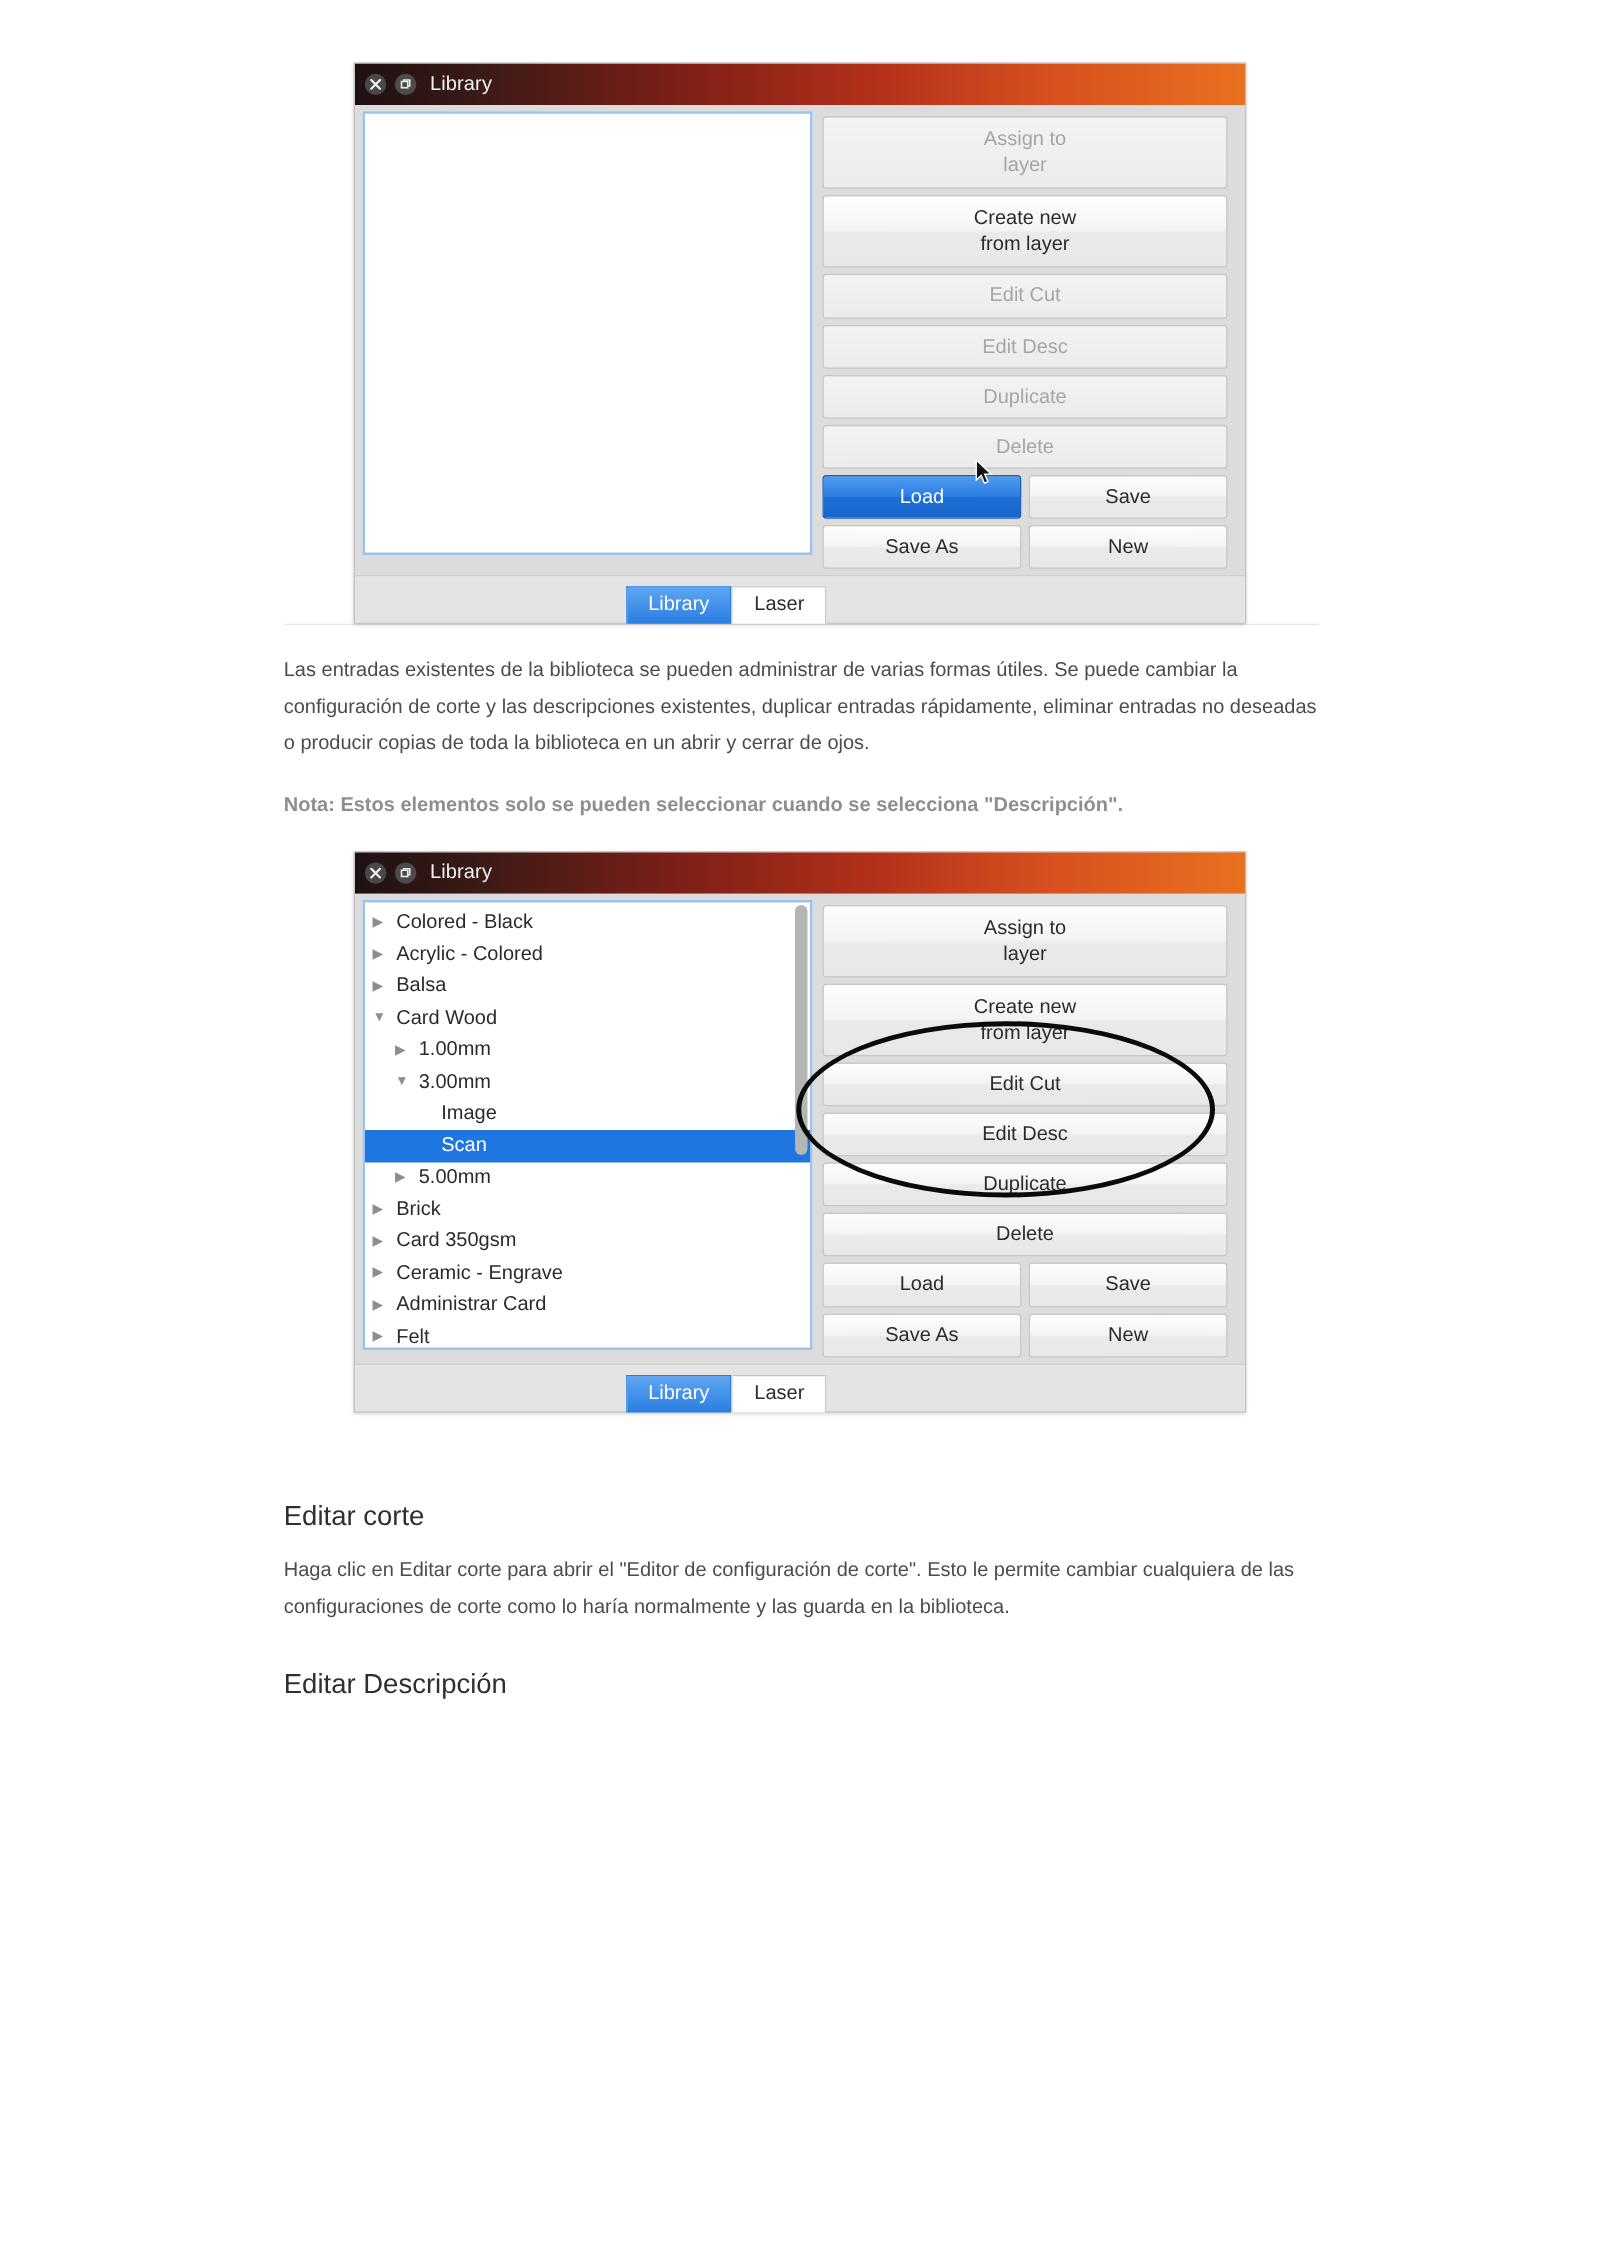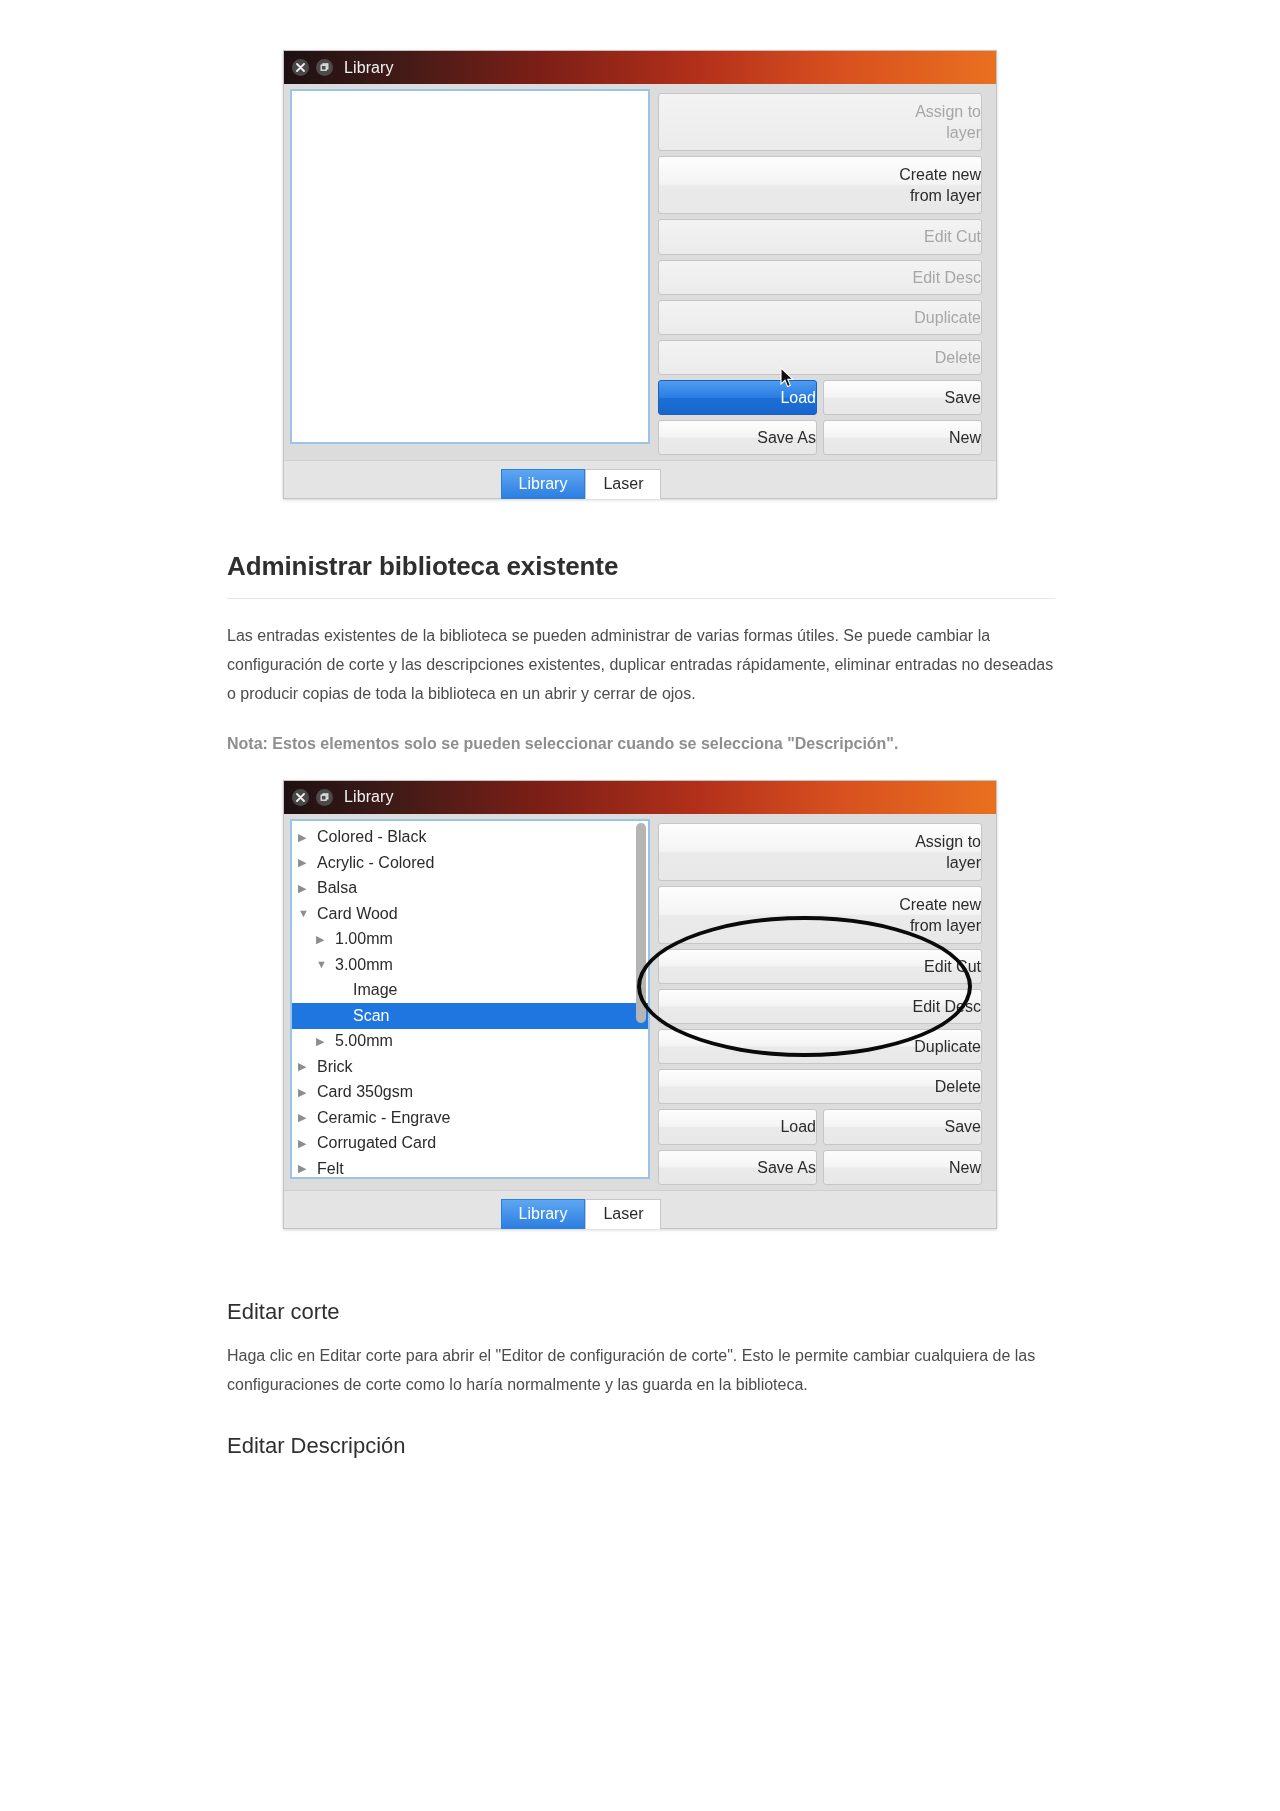--- a/index.html
+++ b/index.html
@@ -104,21 +104,21 @@
   .btn-panel {
     flex: 1 1 auto;
     position: relative;
     padding: 4px 8px 0 2px;
   }
   .lbtn {
     width: 100%;
     background: linear-gradient(to bottom,#fdfdfd 0%,#f4f4f4 48%, #eaeaea 52%, #e8e8e8 100%);
     border: 1px solid #c6c6c6;
     border-radius: 3px;
-    text-align: right;
+    text-align: center;
     font-size: 16px;
     color: #2b2b2b;
     padding: 6px 0;
     line-height: 1.32;
     margin-bottom: 5px;
   }
   .lbtn.tall { padding: 7px 0; }
   .lbtn.disabled { color: #a6a6a6; background: linear-gradient(to bottom,#f3f3f3,#ebebeb); }
   .lbtn.primary {
     background: linear-gradient(to bottom,#4f9bf0 0%, #2a7de1 50%, #1c6fd6 51%, #1866cd 100%);
@@ -259,21 +259,20 @@
 
     <div class="win-footer">
       <div class="tabs">
         <div class="tab active">Library</div>
         <div class="tab">Laser</div>
       </div>
     </div>
   </div>
 
   <div class="content">
-    <h2 class="doc-h">Administrar biblioteca existente</h2>
     <div class="rule"></div>
     <p class="doc-p">Las entradas existentes de la biblioteca se pueden administrar de varias formas útiles. Se puede cambiar la configuración de corte y las descripciones existentes, duplicar entradas rápidamente, eliminar entradas no deseadas o producir copias de toda la biblioteca en un abrir y cerrar de ojos.</p>
     <p class="note">Nota: Estos elementos solo se pueden seleccionar cuando se selecciona "Descripción".</p>
   </div>
 
   <div class="lib-window fig-gap-top">
 
     <div class="titlebar">
       <span class="tb-btn close">
         <svg width="9" height="9" viewBox="0 0 9 9">
@@ -336,21 +335,21 @@
             <div class="tree-row">
               <span class="tri" style="margin-left: 0px;">▶</span>
               <span class="tree-label">Card 350gsm</span>
             </div>
             <div class="tree-row">
               <span class="tri" style="margin-left: 0px;">▶</span>
               <span class="tree-label">Ceramic - Engrave</span>
             </div>
             <div class="tree-row">
               <span class="tri" style="margin-left: 0px;">▶</span>
-              <span class="tree-label">Corrugated Card</span>
+              <span class="tree-label">Administrar Card</span>
             </div>
             <div class="tree-row">
               <span class="tri" style="margin-left: 0px;">▶</span>
               <span class="tree-label">Felt</span>
             </div>
           </div>
         <div class="sb"></div>
       </div>
 
       <div class="btn-panel">

